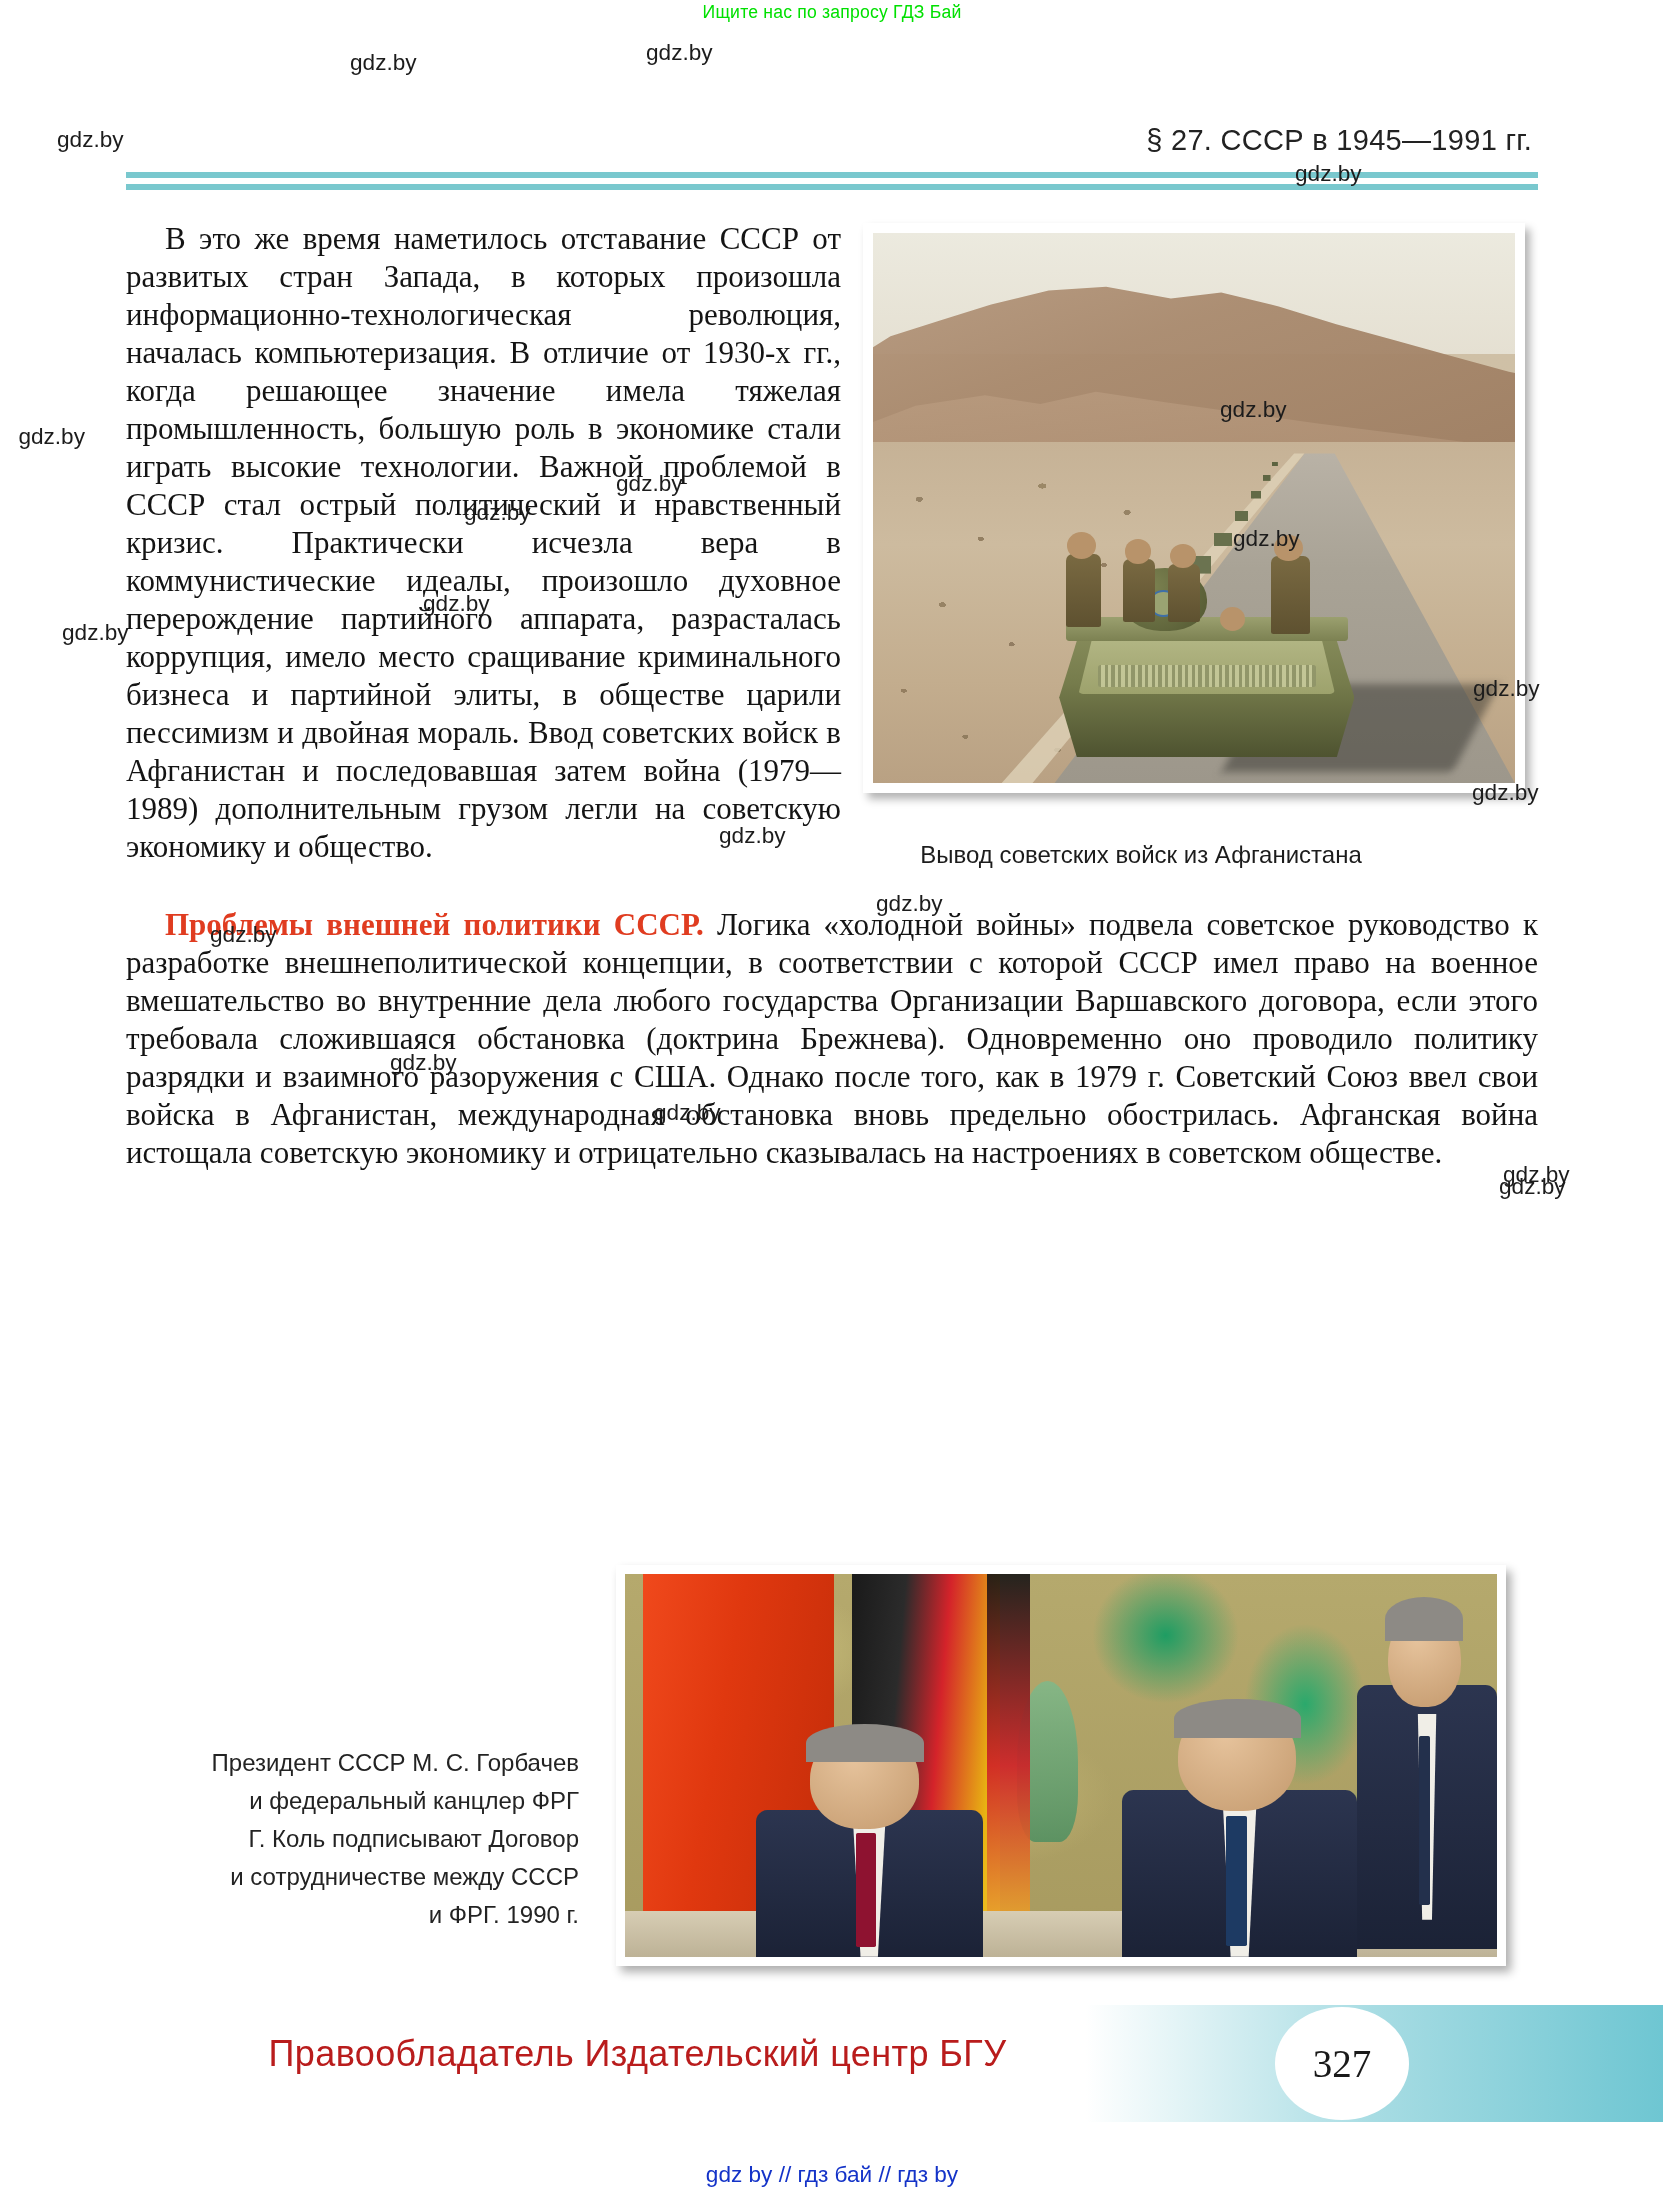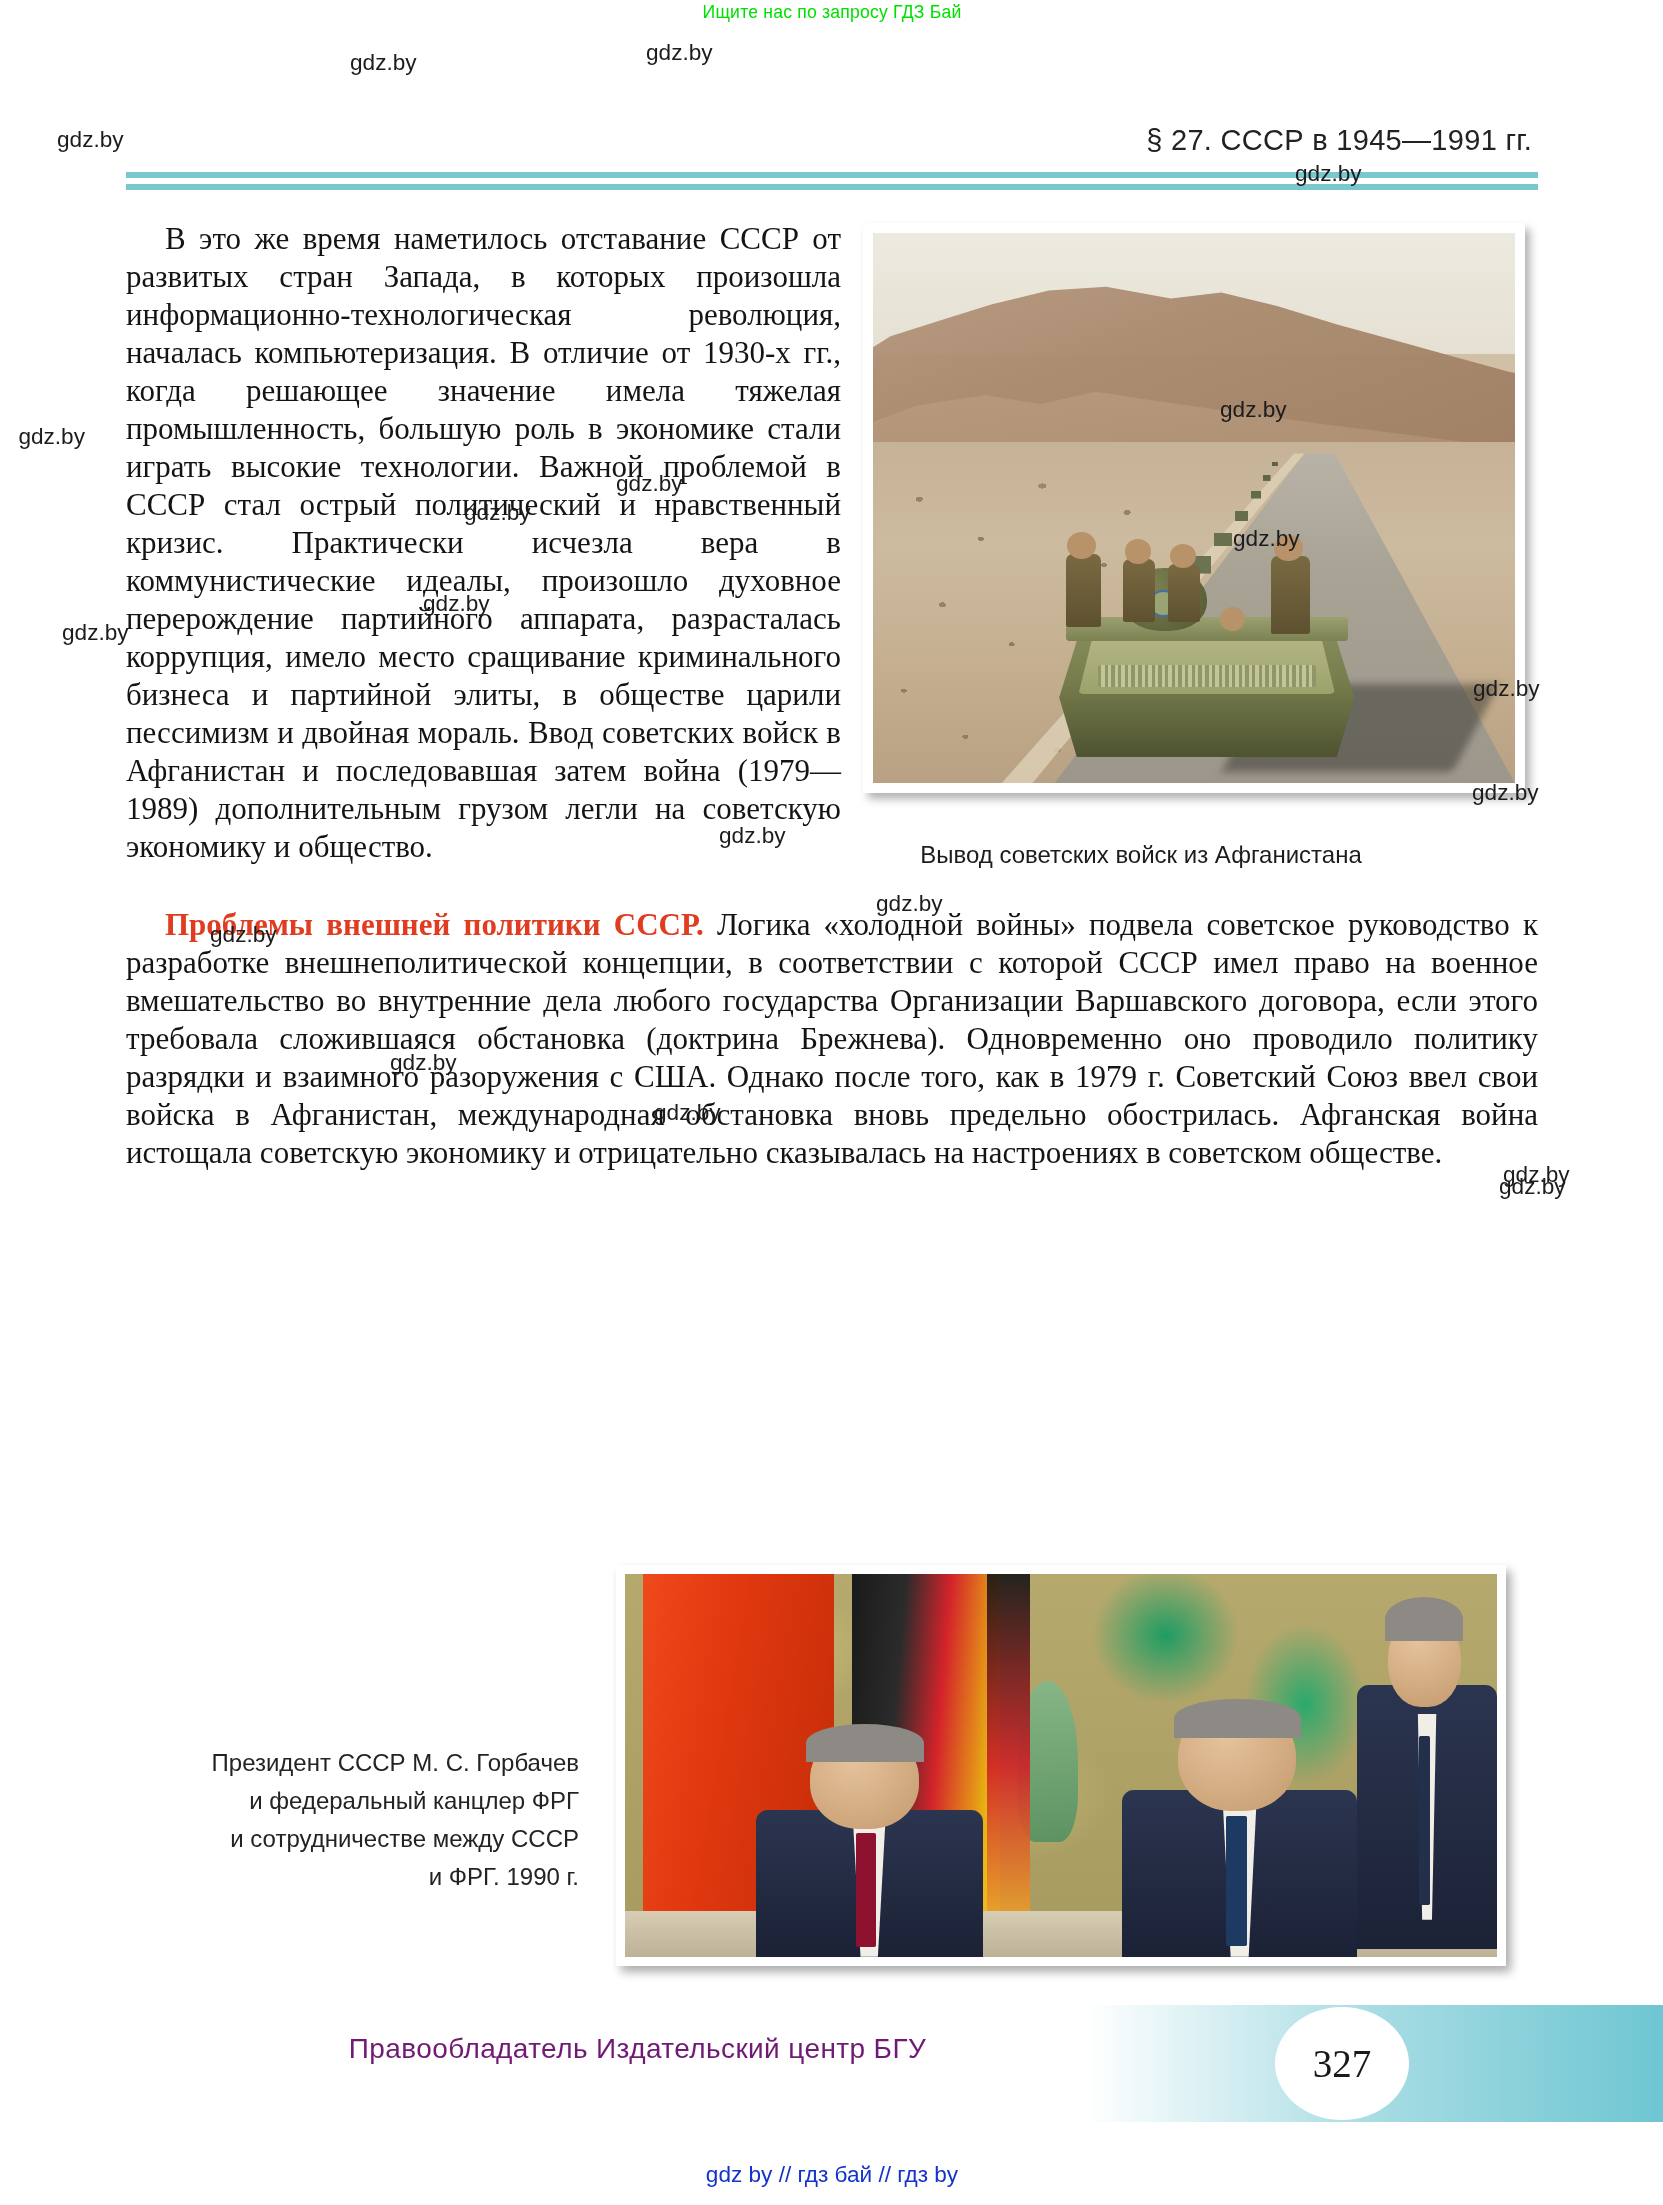--- a/index.html
+++ b/index.html
@@ -347,22 +347,22 @@
     width: 134px; height: 113px;
     display: flex; align-items: center; justify-content: center;
     font-size: 39px;
     color: #1a1a1a;
   }
   .copyright-wm {
     position: absolute;
     left: 0; top: 2033px; width: 1275px;
     text-align: center;
     font-family: "Liberation Sans", "DejaVu Sans", sans-serif;
-    font-size: 28px;
-    color: #701a75;
+    font-size: 36px;
+    color: #b91c1c;
     letter-spacing: 0.4px;
   }
   .footer-links {
     position: absolute;
     left: 0; top: 2162px; width: 100%;
     text-align: center;
     font-family: "Liberation Sans", "DejaVu Sans", sans-serif;
     font-size: 22.6px;
     color: #1433c8;
   }
@@ -454,20 +454,21 @@
       <div class="p2-tie" style="left:44%;bottom:12%;width:8%;height:46%;background:#23304c;"></div>
       <div class="p2-head" style="left:22%;bottom:66%;width:52%;height:26%;"></div>
       <div class="p2-hair" style="left:20%;bottom:84%;width:56%;height:12%;"></div>
     </div>
   </div>
 </div>
 
 <div class="caption2">
   <div>Президент СССР М. С. Горбачев</div>
   <div>и федеральный канцлер ФРГ</div>
+  <div>Г. Коль подписывают Договор</div>
   <div>и сотрудничестве между СССР</div>
   <div>и ФРГ. 1990 г.</div>
 </div>
 
 <div class="footer-bar"></div>
 <div class="page-num-oval"></div>
 <div class="page-num">327</div>
 <div class="copyright-wm">Правообладатель Издательский центр БГУ</div>
 <div class="footer-links">gdz by  //  гдз бай  //  гдз by</div>
 

